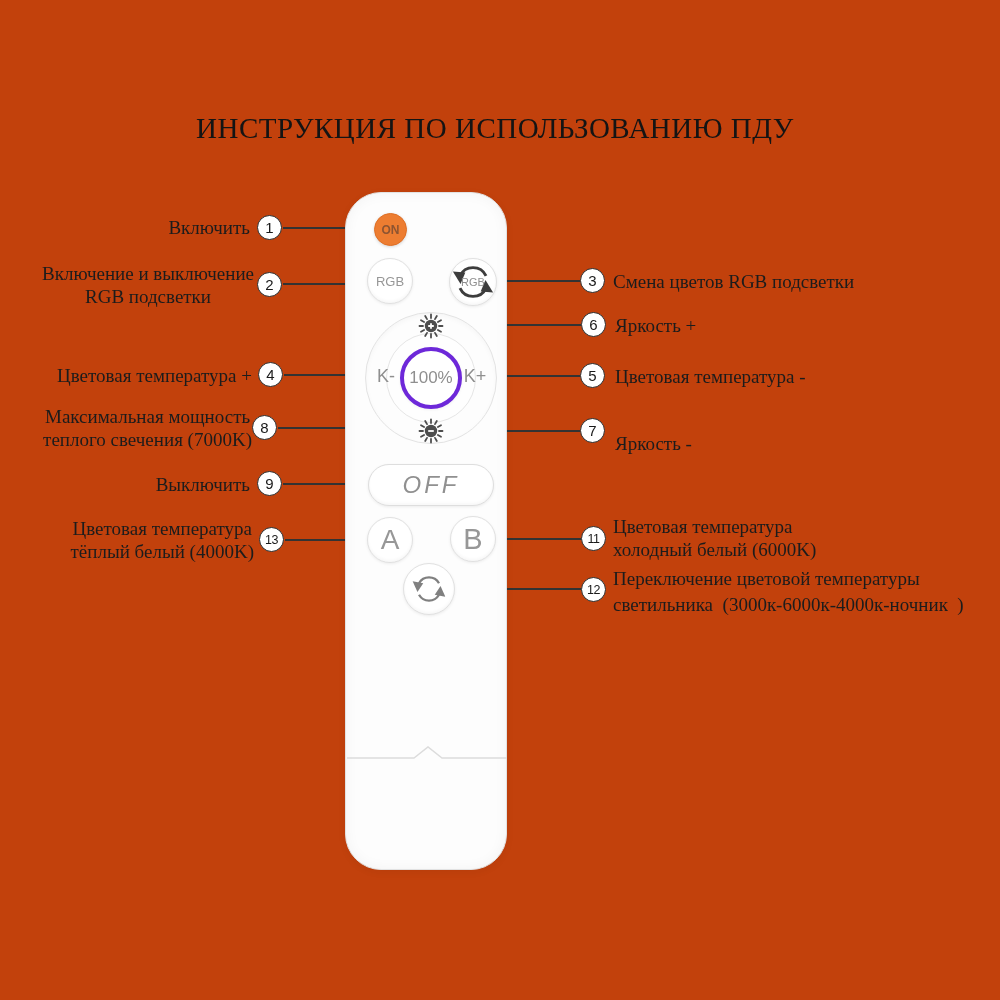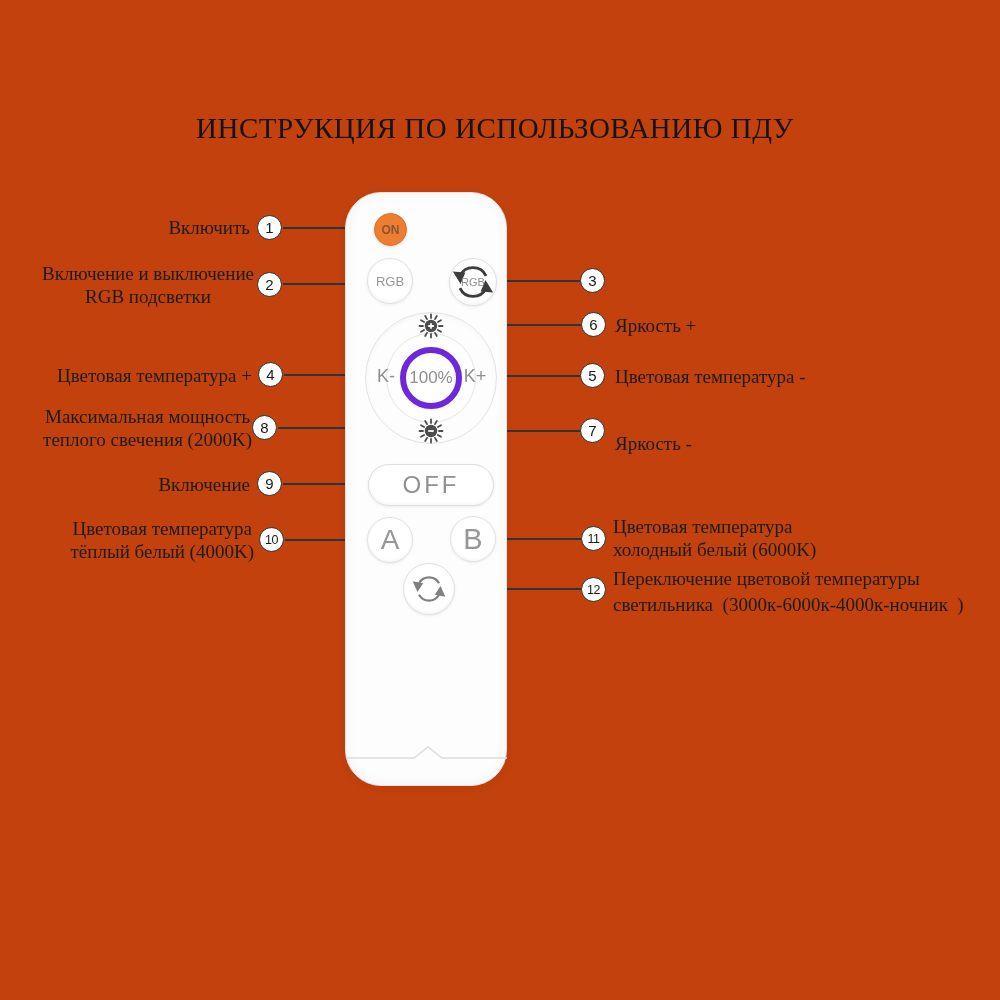--- a/index.html
+++ b/index.html
@@ -11,52 +11,52 @@
   .lbl{position:absolute;font-size:19px;line-height:23px;color:#1c1c1c;}
   .lbl span{display:block;white-space:pre;}
   .lbl-left{text-align:center;}
   .lbl-center{text-align:center;}
   
   .numc{position:absolute;width:25px;height:25px;border:1.6px solid #2c2c2c;border-radius:50%;
         background:#fff;display:flex;align-items:center;justify-content:center;
         font-family:"Liberation Sans",sans-serif;font-size:15px;color:#1a1a1a;box-sizing:border-box;}
   .numc.small{font-size:12.5px;letter-spacing:-0.5px;}
   
-  .remote{position:absolute;left:345px;top:192px;width:162px;height:594px;
+  .remote{position:absolute;left:345px;top:192px;width:162px;height:678px;
           background:#fdfdfd;border:1px solid #e2e2e2;border-radius:36px;box-sizing:border-box;
           box-shadow:inset 0 0 14px rgba(0,0,0,0.045), 0 2px 8px rgba(0,0,0,0.05);padding-left:28px;}
   .btn{position:absolute;background:#ffffff;border:1px solid #e1e1e1;border-radius:50%;
        display:flex;align-items:center;justify-content:center;box-sizing:border-box;
        font-family:"Liberation Sans",sans-serif;color:#979797;
        box-shadow:0 1px 3px rgba(0,0,0,0.07), inset 0 -2px 3px rgba(0,0,0,0.03);}
   .btn-on{left:28px;top:20px;width:33px;height:33px;background:#ed7d31;border:1px solid #e06f24;
           color:#8d5431;font-size:12px;font-weight:bold;box-shadow:0 1px 3px rgba(0,0,0,0.15);}
   .btn-rgb{left:21px;top:65px;width:46px;height:46px;font-size:13px;}
   .btn-rgbcycle{left:103px;top:65px;width:48px;height:48px;position:absolute;}
   .btn-rgbcycle .rgbtxt{position:absolute;left:0;top:0;width:100%;height:100%;
           display:flex;align-items:center;justify-content:center;font-size:11px;color:#8f8f8f;
           font-family:"Liberation Sans",sans-serif;}
   .pad-outer{position:absolute;left:19px;top:119px;width:132px;height:132px;border-radius:50%;
           background:#fdfdfd;border:1px solid #e3e3e3;box-sizing:border-box;
           box-shadow:inset 0 2px 5px rgba(0,0,0,0.03);}
   .pad-ring{position:absolute;left:40px;top:140px;width:90px;height:90px;border-radius:50%;
           border:1px solid #e6e6e6;background:#fefefe;box-sizing:border-box;}
   .pad-center{position:absolute;left:54px;top:154px;width:62px;height:62px;border-radius:50%;
-          background:#ffffff;border:6px solid #6d28d9;box-sizing:border-box;
+          background:#ffffff;border:4px solid #6d28d9;box-sizing:border-box;
           display:flex;align-items:center;justify-content:center;
           font-family:"Liberation Sans",sans-serif;font-size:17px;color:#8f8f8f;
           box-shadow:0 1px 3px rgba(0,0,0,0.06);}
   .pad-k{position:absolute;width:34px;text-align:center;font-family:"Liberation Sans",sans-serif;
           font-size:18px;color:#8f8f8f;}
   .sun{position:absolute;width:26px;height:26px;}
   .btn-off{position:absolute;left:22px;top:271px;width:126px;height:42px;border-radius:21px;
           background:#fff;border:1px solid #dedede;box-sizing:border-box;
           display:flex;align-items:center;justify-content:center;
           font-family:"Liberation Sans",sans-serif;font-size:24px;letter-spacing:3px;color:#909090;
-          box-shadow:0 1px 3px rgba(0,0,0,0.07), inset 0 -2px 3px rgba(0,0,0,0.03);}
+          box-shadow:0 1px 3px rgba(0,0,0,0.07), inset 0 -2px 3px rgba(0,0,0,0.03);font-style:italic;}
   .btn-a{left:21px;top:324px;width:46px;height:46px;font-size:28px;}
   .btn-b{left:104px;top:323px;width:46px;height:46px;font-size:29px;}
   .btn-cycle{left:57px;top:370px;width:52px;height:52px;}
   .notch{position:absolute;left:0;top:0;width:162px;height:634px;pointer-events:none;}
   
   .wires{position:absolute;left:0;top:0;width:1000px;height:1000px;pointer-events:none;}
 </style>
 </head>
 <body>
 
@@ -176,36 +176,39 @@
   </div>
   <div class="numc" style="left:257px;top:272px;">2</div>
 
   <div class="lbl lbl-left" style="right:748px;top:364px;">
     <span>Цветовая температура +</span>
   </div>
   <div class="numc" style="left:258px;top:362px;">4</div>
 
   <div class="lbl lbl-left" style="right:748px;top:405px;">
     <span>Максимальная мощность</span>
-      <span>теплого свечения (2000K)</span>
+      <span>теплого свечения (7000K)</span>
   </div>
   <div class="numc" style="left:252px;top:415px;">8</div>
 
   <div class="lbl lbl-left" style="right:750px;top:473px;">
-    <span>Включение</span>
+    <span>Выключить</span>
   </div>
   <div class="numc" style="left:257px;top:471px;">9</div>
 
   <div class="lbl lbl-left" style="right:746px;top:517px;">
     <span>Цветовая температура</span>
       <span>тёплый белый (4000K)</span>
   </div>
-  <div class="numc small" style="left:259px;top:527px;">10</div>
+  <div class="numc small" style="left:259px;top:527px;">13</div>
 
   <div class="numc" style="left:580px;top:268px;">3</div>
+  <div class="lbl" style="left:613px;top:270px;">
+    <span>Смена цветов RGB подсветки</span>
+  </div>
 
   <div class="numc" style="left:581px;top:312px;">6</div>
   <div class="lbl" style="left:615px;top:314px;">
     <span>Яркость +</span>
   </div>
 
   <div class="numc" style="left:580px;top:363px;">5</div>
   <div class="lbl" style="left:615px;top:365px;">
     <span>Цветовая температура -</span>
   </div>

